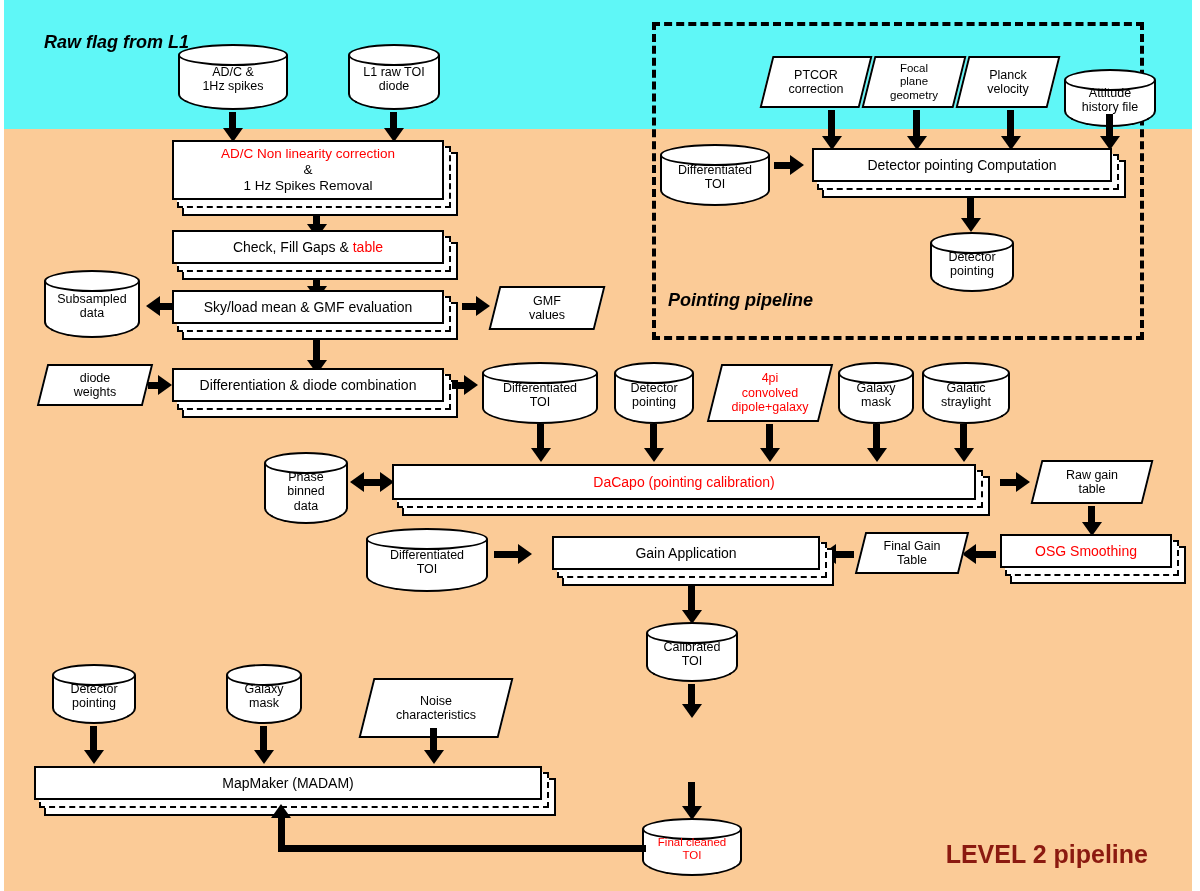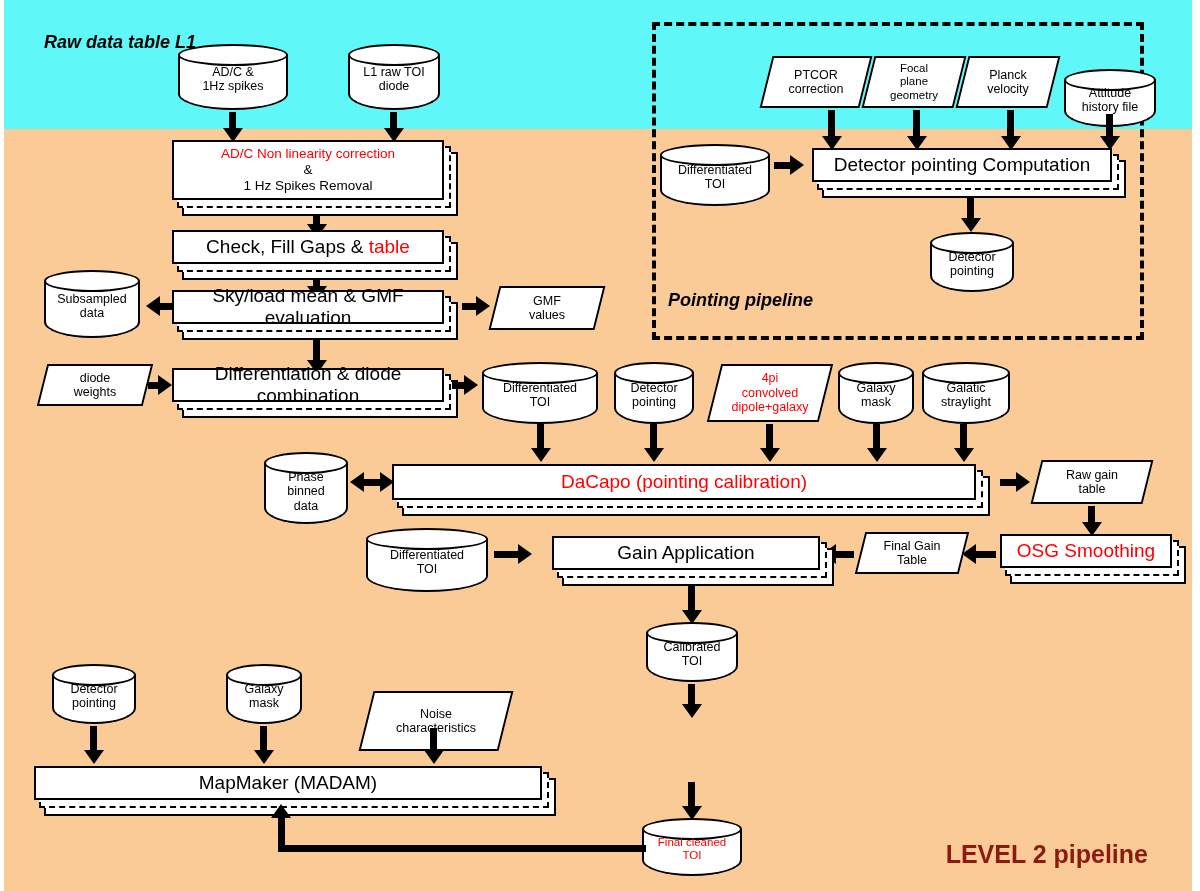--- a/index.html
+++ b/index.html
@@ -78,36 +78,36 @@
   #pointing-frame{
     position:absolute;left:652px;top:22px;width:492px;height:318px;
     border:4px dashed #000;box-sizing:border-box;background:transparent;
   }
 
   
   .red{color:#ff0000;}
   .t11{font-size:11.5px;}
   .t12{font-size:12.5px;}
   .t13{font-size:13.5px;}
-  .t15{font-size:19px;}
+  .t15{font-size:14px;}
   .t17{font-size:17px;}
   .italic-label{position:absolute;font-style:italic;font-weight:bold;}
   #level2{position:absolute;right:52px;bottom:22px;color:#8b1a10;font-weight:bold;font-size:25px;}
 </style>
 </head>
 <body>
 
 <div id="canvas">
 
   <div class="band" id="band-cyan"></div>
   <div class="band" id="band-peach"></div>
 
   <div id="pointing-frame"></div>
 
-  <div class="italic-label t17" style="left:44px;top:32px;font-size:18px;">Raw data table L1</div>
+  <div class="italic-label t17" style="left:44px;top:32px;font-size:18px;">Raw flag from L1</div>
 
   <div class="italic-label" style="left:668px;top:290px;font-size:18px;">Pointing pipeline</div>
 
   <div id="level2">LEVEL 2 pipeline</div>
 
   <div class="cyl" style="left:178px;top:44px;width:110px;height:66px;">
     <div class="body"></div>
     <div class="top"></div>
     <div class="label t12">AD/C &amp;<br>1Hz spikes</div>
   </div>
@@ -381,21 +381,21 @@
   <div class="head head-down" style="left:84px;top:750px;"></div>
 
   <div class="cyl" style="left:226px;top:664px;width:76px;height:60px;">
     <div class="body"></div>
     <div class="top"></div>
     <div class="label t12">Galaxy<br>mask</div>
   </div>
   <div class="arr arr-v" style="left:260px;top:726px;height:28px;"></div>
   <div class="head head-down" style="left:254px;top:750px;"></div>
 
-  <div class="para" style="left:366px;top:678px;width:140px;height:60px;margin-top:13px;">
+  <div class="para" style="left:366px;top:678px;width:140px;height:60px;">
     <div class="shape"></div>
     <div class="label t12">Noise<br>characteristics</div>
   </div>
   <div class="arr arr-v" style="left:430px;top:728px;height:26px;"></div>
   <div class="head head-down" style="left:424px;top:750px;"></div>
 
   <div class="proc" style="left:34px;top:766px;width:484px;height:34px;padding-left:24px;">
     <div class="lay3"></div>
     <div class="lay2"></div>
     <div class="lay1">

